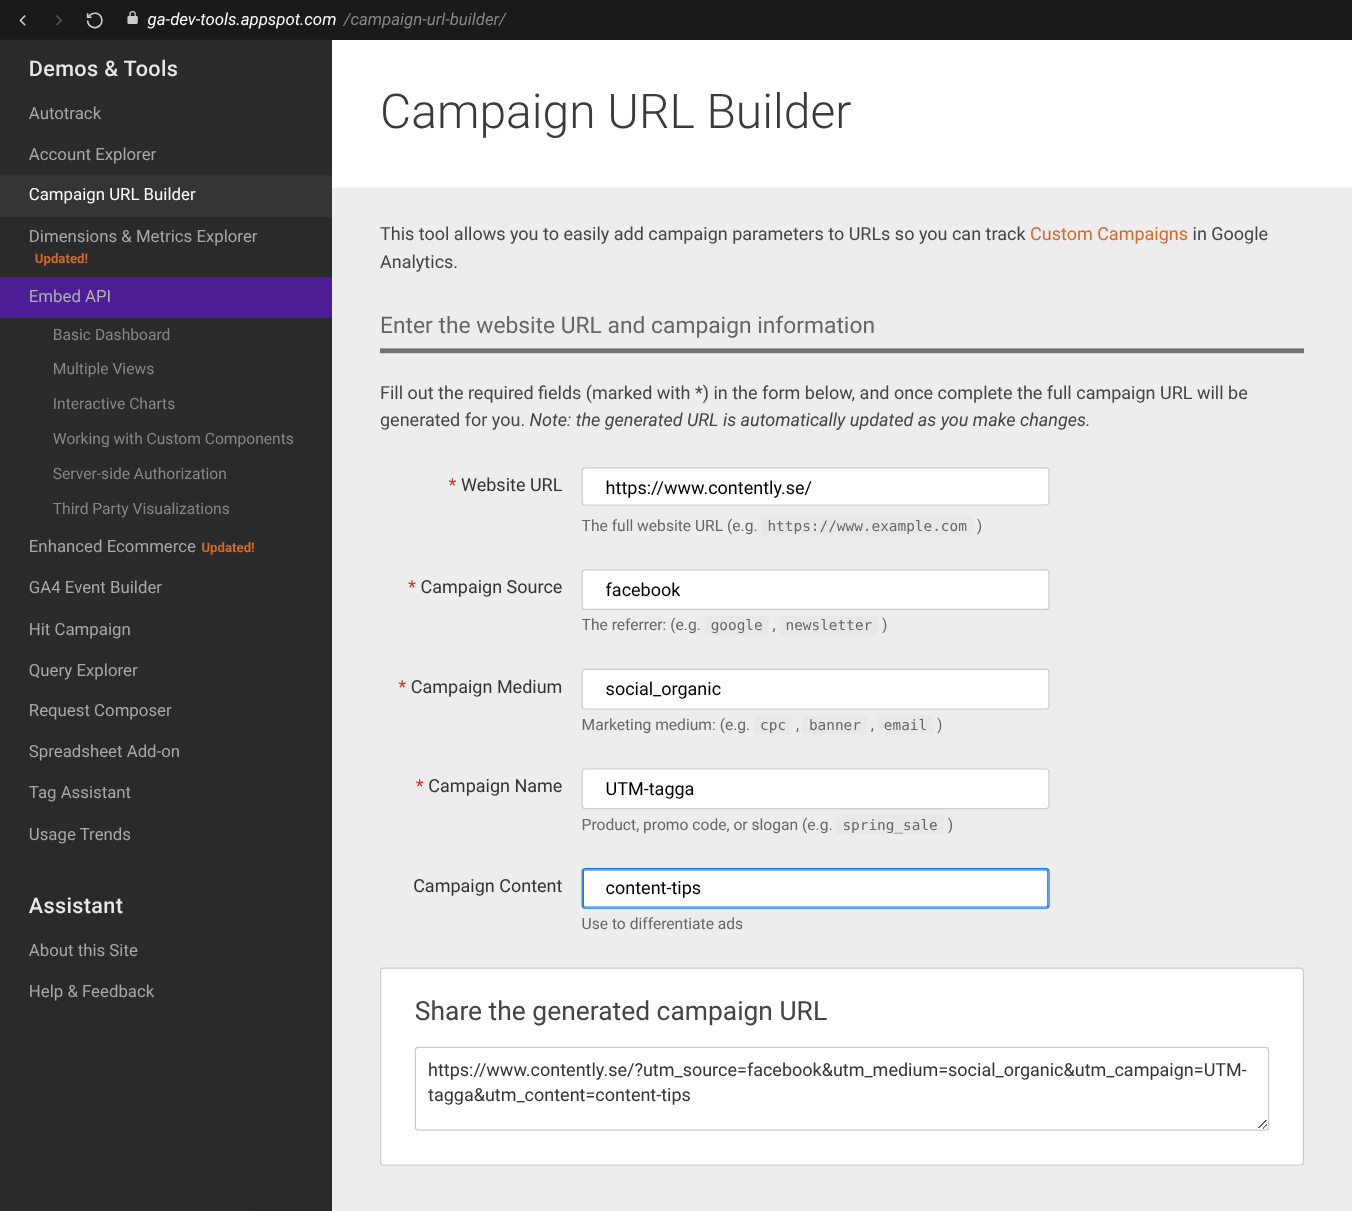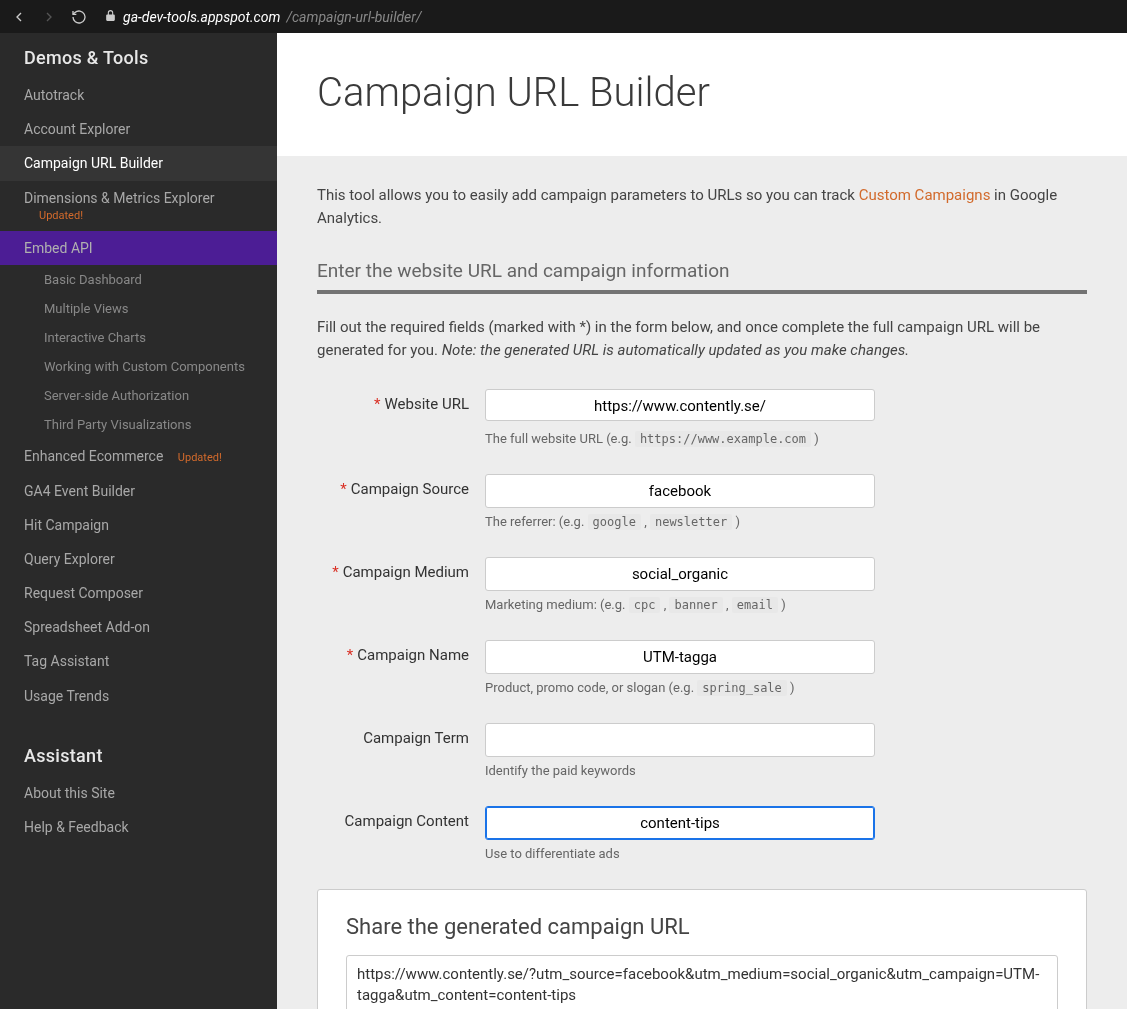--- a/index.html
+++ b/index.html
@@ -66,22 +66,22 @@
   .sub-item {
     padding: 7px 24px 7px 44px;
     font-size: 13px;
     color: #888;
     cursor: pointer;
   }
   .badge {
     display: inline-block;
     color: #d26a2c;
     font-size: 11px;
-    font-weight: 400;
-    margin-left: 11px;
+    font-weight: 700;
+    margin-left: 1px;
   }
   .badge.below { display:block; padding-left:4px; margin-top:2px;}
   .main {
     flex: 1;
     background: #ededed;
     overflow-y: auto;
   }
   .header {
     background: #fff;
     padding: 36px 40px 40px;
@@ -124,27 +124,26 @@
     text-align: right;
     padding-right: 16px;
     padding-top: 6px;
     font-size: 15px;
     color: #333;
   }
   .req { color: #d93025; margin-right: 4px; }
   .form-field { flex: 1; max-width: 390px; }
   .form-field input, .form-field textarea {
     width: 100%;
-    padding: 7px 4px;
+    padding: 7px 19px;
     font-size: 15px;
     border: 1px solid #ccc;
     border-radius: 3px;
     font-family: inherit;
     resize: none;
-    text-align: center;
   }
   .form-field textarea.url-input { height: 32px; line-height:1.2; overflow:hidden; }
   .form-field input.focused {
     border: 1px solid #1a73e8;
     outline: none;
     box-shadow: 0 0 0 1px #1a73e8 inset;
   }
   .helper {
     font-size: 13px;
     color: #666;
@@ -301,27 +300,20 @@
       <div class="form-row">
         <div class="form-label"><span class="req">*</span><span>Campaign Name</span></div>
         <div class="form-field">
           <input type="text" value="UTM-tagga" style="">
           <div class="helper">
             <span>Product, promo code, or slogan (e.g. </span><code>spring_sale</code><span> )</span>
           </div>
         </div>
       </div>
 
-      <div class="form-row">
-        <div class="form-label"><span>Campaign Term</span></div>
-        <div class="form-field">
-          <input type="text" value="" style="">
-          <div class="helper">Identify the paid keywords</div>
-        </div>
-      </div>
 
       <div class="form-row">
         <div class="form-label"><span>Campaign Content</span></div>
         <div class="form-field">
           <input type="text" class="focused" value="content-tips" style="">
           <div class="helper">Use to differentiate ads</div>
         </div>
       </div>
 
       <div class="result-box">

